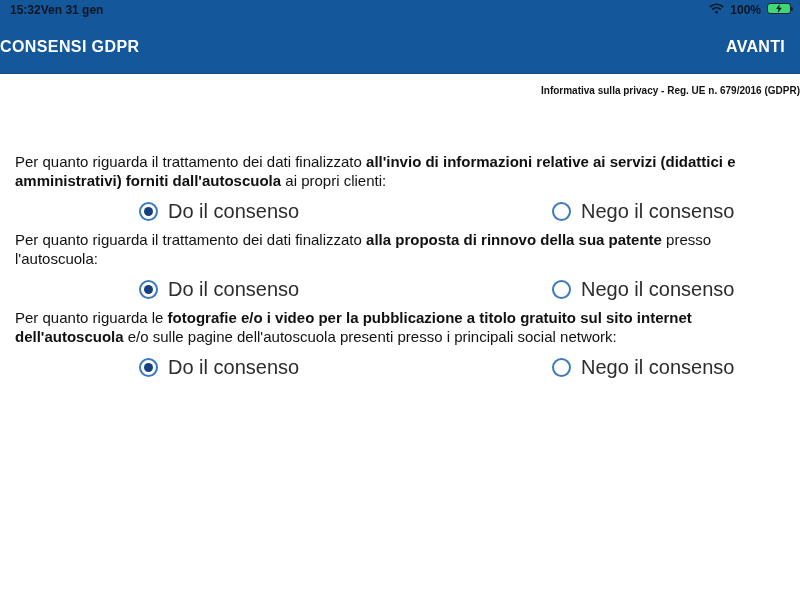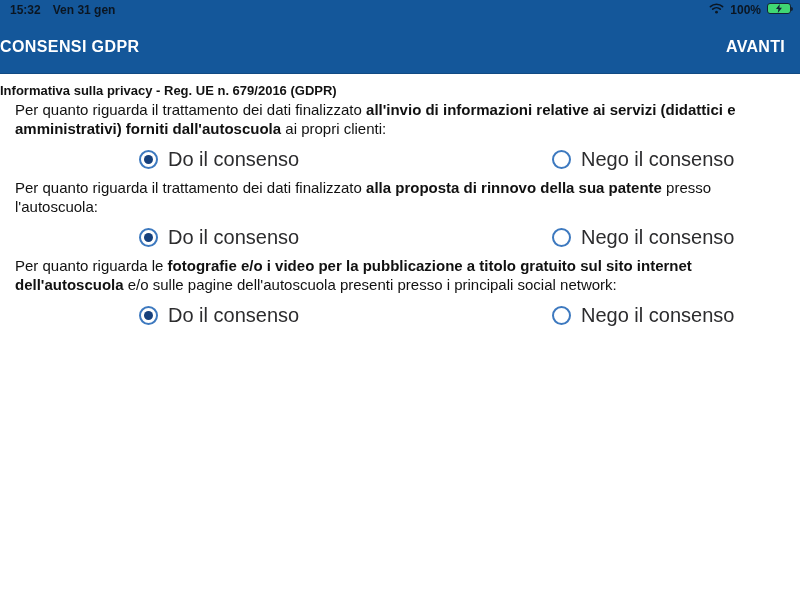--- a/index.html
+++ b/index.html
@@ -16,21 +16,21 @@
   .status-bar {
     height: 20px;
     display: flex;
     align-items: center;
     justify-content: space-between;
     padding: 0 9px 0 10px;
     color: #0b1622;
     font-size: 12px;
     font-weight: bold;
   }
-  .status-left { display: flex; align-items: center; gap: 12px; }
+  .status-left { display: flex; align-items: center; }
   .status-right { display: flex; align-items: flex-start; gap: 6px; }
   .wifi-icon svg { display: block; }
   .battery {
     position: relative;
     width: 24px; height: 11px;
     border: 1px solid #122335;
     border-radius: 3px;
     background: #40d873;
     display: flex; align-items: center; justify-content: center;
   }
@@ -69,27 +69,27 @@
     font-family: inherit;
     font-size: 16px;
     font-weight: bold;
     letter-spacing: 0.3px;
     cursor: pointer;
   }
 
   
   .page-title {
     margin-top: 7px;
-    text-align: left;
-    font-size: 13px;
+    text-align: right;
+    font-size: 10px;
     font-weight: bold;
     color: #111111;
     line-height: 19px;
   }
-  .consent-list { }
+  .consent-list { margin-top: 52px; }
   .consent-text {
     padding: 0 15px;
     font-size: 15px;
     line-height: 19px;
     color: #111111;
     margin-bottom: 10px;
   }
   .consent-text b { font-weight: bold; }
   .radio-row {
     position: relative;

